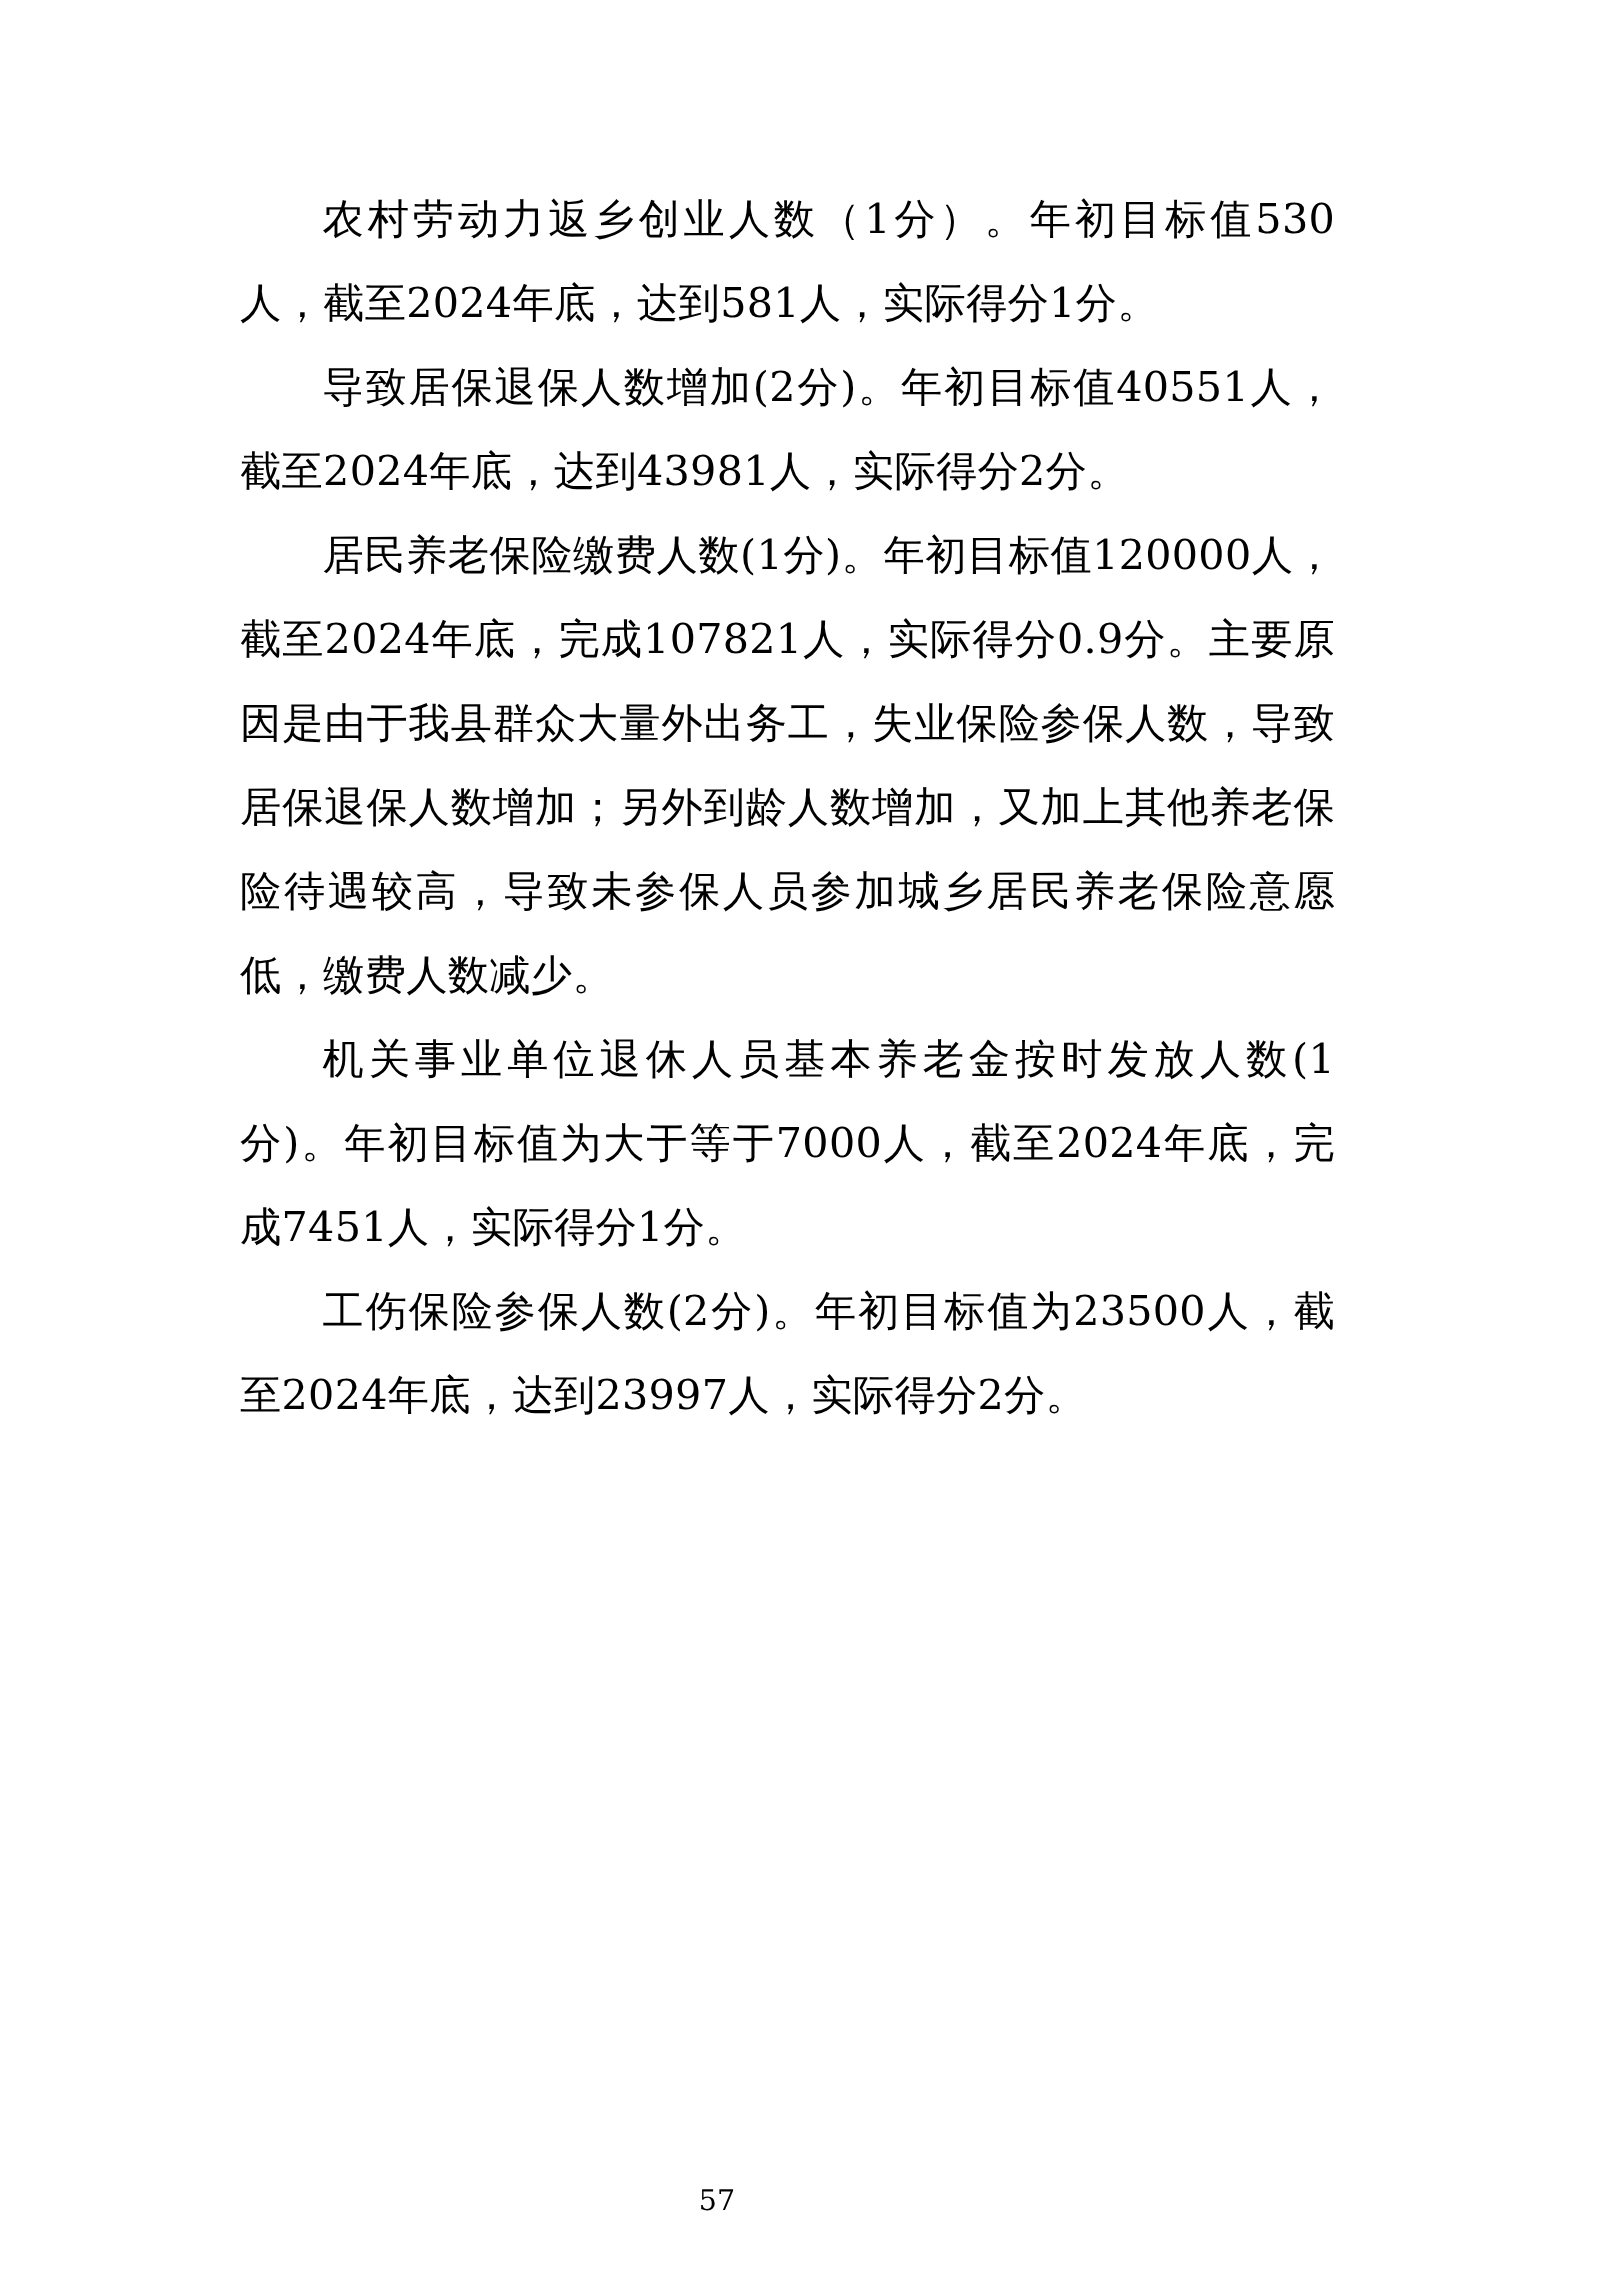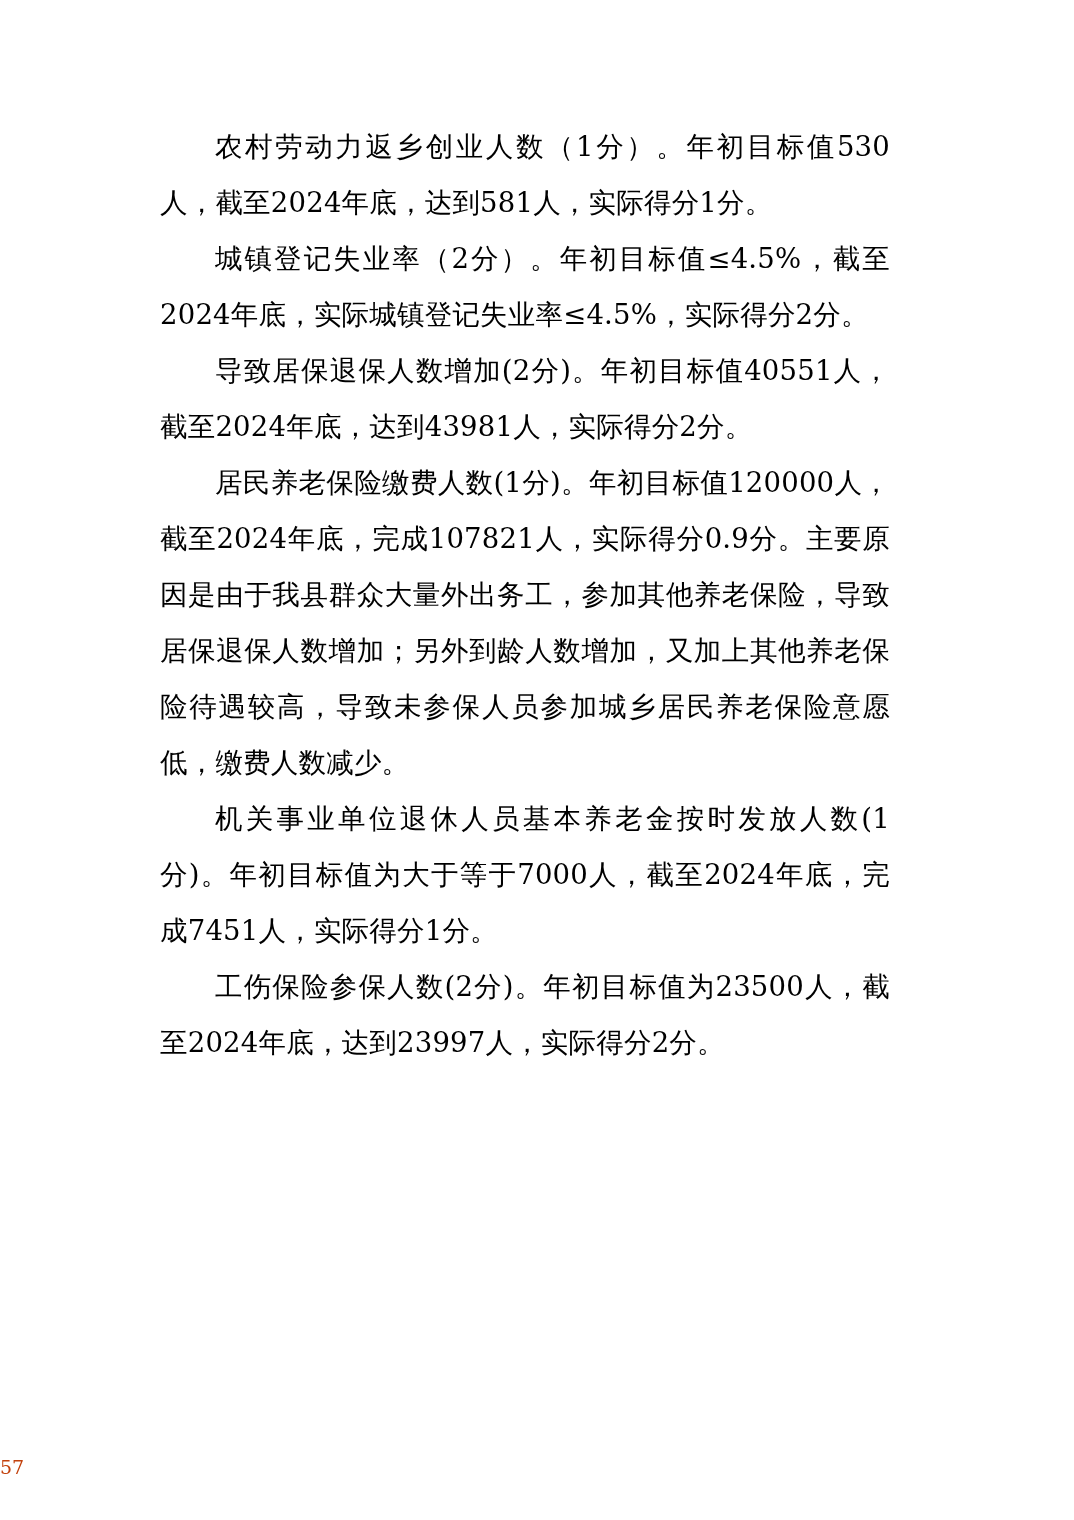--- a/index.html
+++ b/index.html
@@ -35,32 +35,31 @@
     margin: 0;
     text-indent: 2em;
     text-align: justify;
     text-justify: inter-ideograph;
   }
   .page-number {
     position: absolute;
     left: 0;
     right: 0;
     bottom: 42px;
-    text-align: left;
+    text-align: center;
     font-size: 19px;
     font-family: "DejaVu Serif", "Liberation Serif", serif;
-    color: #c2410c;
+    color: #000000;
   }
 </style>
 </head>
 <body>
 
 <div class="page">
   <div class="body-text">
     <p class="para">农村劳动力返乡创业人数（1分）。年初目标值530人，截至2024年底，达到581人，实际得分1分。</p>
-    <p class="para">城镇登记失业率（2分）。年初目标值≤4.5%，截至2024年底，实际城镇登记失业率≤4.5%，实际得分2分。</p>
     <p class="para">导致居保退保人数增加(2分)。年初目标值40551人，截至2024年底，达到43981人，实际得分2分。</p>
-    <p class="para">居民养老保险缴费人数(1分)。年初目标值120000人，截至2024年底，完成107821人，实际得分0.9分。主要原因是由于我县群众大量外出务工，参加其他养老保险，导致居保退保人数增加；另外到龄人数增加，又加上其他养老保险待遇较高，导致未参保人员参加城乡居民养老保险意愿低，缴费人数减少。</p>
+    <p class="para">居民养老保险缴费人数(1分)。年初目标值120000人，截至2024年底，完成107821人，实际得分0.9分。主要原因是由于我县群众大量外出务工，失业保险参保人数，导致居保退保人数增加；另外到龄人数增加，又加上其他养老保险待遇较高，导致未参保人员参加城乡居民养老保险意愿低，缴费人数减少。</p>
     <p class="para">机关事业单位退休人员基本养老金按时发放人数(1分)。年初目标值为大于等于7000人，截至2024年底，完成7451人，实际得分1分。</p>
     <p class="para">工伤保险参保人数(2分)。年初目标值为23500人，截至2024年底，达到23997人，实际得分2分。</p>
   </div>
   <div class="page-number">57</div>
 </div>
 
 </body></html>

